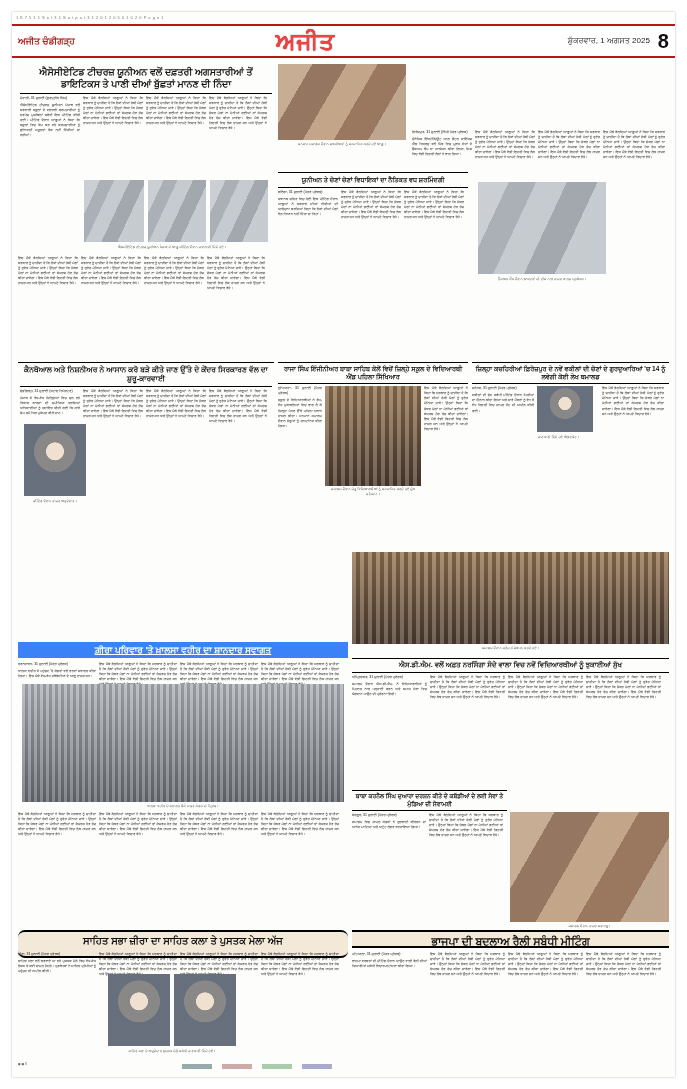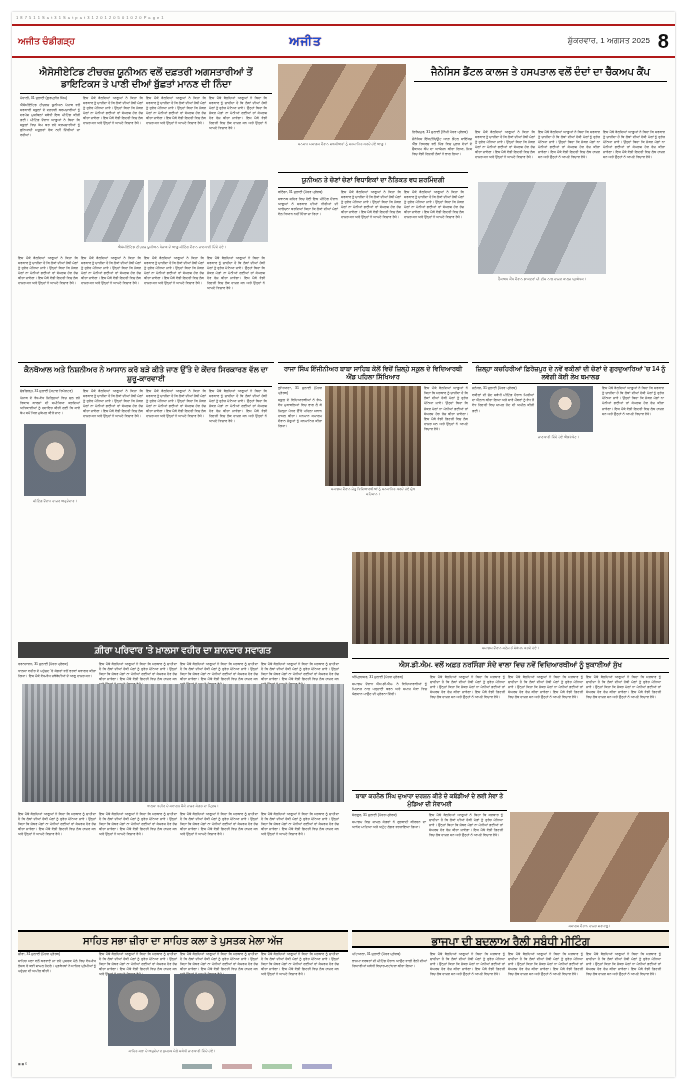--- a/index.html
+++ b/index.html
@@ -19,21 +19,21 @@
   }
   
   .masthead{
     position:absolute;left:0;top:12px;width:100%;height:34px;
     border-top:2px solid #b11a1a;border-bottom:2px solid #b11a1a;
     display:flex;align-items:center;justify-content:space-between;
     box-sizing:border-box;padding:0 6px;background:#fff;
   }
   .mast-left{font-size:9px;color:#b11a1a;font-weight:bold;text-align:right;}
   .mast-logo{
-    font-size:12px;color:#1d4ed8;font-weight:bold;letter-spacing:1px;
+    font-size:23px;color:#ef4444;font-weight:bold;letter-spacing:1px;
     text-shadow:0 0 1px #8a0f12;
   }
   .mast-right{display:flex;align-items:center;gap:8px;margin-left:32px;}
   .mast-date{font-size:8px;color:#222;}
   .mast-page{font-size:20px;font-weight:bold;color:#111;}
   
   .hl{
     font-weight:bold;color:#111;text-align:center;line-height:1.25;
   }
   .cap{font-size:3.6px;color:#333;text-align:center;line-height:1.25;padding:1px 1px 0;}
@@ -58,21 +58,21 @@
       repeating-linear-gradient(90deg,rgba(255,240,210,.22) 0 4px,rgba(40,20,10,.22) 4px 8px),
       linear-gradient(180deg,rgba(255,200,120,.25),rgba(0,0,0,.35));}
   .ph.portrait{background:#9aa2ab;}
   .ph.portrait::after{background:
       radial-gradient(circle at 50% 38%,rgba(255,235,215,.85) 0 16%,rgba(120,110,100,.5) 17% 38%,rgba(60,70,85,.55) 39% 100%);}
   .box{position:absolute;box-sizing:border-box;}
   .band{
     background:#f2e9d8;border-top:2px solid #000;border-bottom:2px solid #000;
   }
   .redband{
-    background:#404040;color:#fff;font-weight:bold;text-align:center;
+    background:#3b82f6;color:#fff;font-weight:bold;text-align:center;text-decoration:underline;
   }
   .tiny{font-size:3.2px;}
 </style>
 </head>
 <body>
 
 <div class="page">
  <div class="sheet">
 
   <div class="printbar">1 8 7 5   1   1 S a t   3 1 S a t   p a t   3 1 2 0 1 2 0 5   0 1 0 2 0   P a g e   1</div>
@@ -106,24 +106,20 @@
   <div class="box" style="left:6px;top:244px;width:256px;display:flex;gap:3px;">
     <div class="col" style="width:60px;">ਇਸ ਮੌਕੇ ਬੋਲਦਿਆਂ ਆਗੂਆਂ ਨੇ ਕਿਹਾ ਕਿ ਸਰਕਾਰ ਨੂੰ ਚਾਹੀਦਾ ਹੈ ਕਿ ਲੋਕਾਂ ਦੀਆਂ ਹੱਕੀ ਮੰਗਾਂ ਨੂੰ ਤੁਰੰਤ ਮੰਨਿਆ ਜਾਵੇ। ਉਨ੍ਹਾਂ ਕਿਹਾ ਕਿ ਜੇਕਰ ਮੰਗਾਂ ਨਾ ਮੰਨੀਆਂ ਗਈਆਂ ਤਾਂ ਸੰਘਰਸ਼ ਹੋਰ ਤੇਜ਼ ਕੀਤਾ ਜਾਵੇਗਾ। ਇਸ ਮੌਕੇ ਵੱਡੀ ਗਿਣਤੀ ਵਿਚ ਲੋਕ ਹਾਜ਼ਰ ਸਨ ਅਤੇ ਉਨ੍ਹਾਂ ਨੇ ਆਪਣੇ ਵਿਚਾਰ ਰੱਖੇ।</div>
     <div class="col" style="width:60px;">ਇਸ ਮੌਕੇ ਬੋਲਦਿਆਂ ਆਗੂਆਂ ਨੇ ਕਿਹਾ ਕਿ ਸਰਕਾਰ ਨੂੰ ਚਾਹੀਦਾ ਹੈ ਕਿ ਲੋਕਾਂ ਦੀਆਂ ਹੱਕੀ ਮੰਗਾਂ ਨੂੰ ਤੁਰੰਤ ਮੰਨਿਆ ਜਾਵੇ। ਉਨ੍ਹਾਂ ਕਿਹਾ ਕਿ ਜੇਕਰ ਮੰਗਾਂ ਨਾ ਮੰਨੀਆਂ ਗਈਆਂ ਤਾਂ ਸੰਘਰਸ਼ ਹੋਰ ਤੇਜ਼ ਕੀਤਾ ਜਾਵੇਗਾ। ਇਸ ਮੌਕੇ ਵੱਡੀ ਗਿਣਤੀ ਵਿਚ ਲੋਕ ਹਾਜ਼ਰ ਸਨ ਅਤੇ ਉਨ੍ਹਾਂ ਨੇ ਆਪਣੇ ਵਿਚਾਰ ਰੱਖੇ।</div>
     <div class="col" style="width:60px;">ਇਸ ਮੌਕੇ ਬੋਲਦਿਆਂ ਆਗੂਆਂ ਨੇ ਕਿਹਾ ਕਿ ਸਰਕਾਰ ਨੂੰ ਚਾਹੀਦਾ ਹੈ ਕਿ ਲੋਕਾਂ ਦੀਆਂ ਹੱਕੀ ਮੰਗਾਂ ਨੂੰ ਤੁਰੰਤ ਮੰਨਿਆ ਜਾਵੇ। ਉਨ੍ਹਾਂ ਕਿਹਾ ਕਿ ਜੇਕਰ ਮੰਗਾਂ ਨਾ ਮੰਨੀਆਂ ਗਈਆਂ ਤਾਂ ਸੰਘਰਸ਼ ਹੋਰ ਤੇਜ਼ ਕੀਤਾ ਜਾਵੇਗਾ। ਇਸ ਮੌਕੇ ਵੱਡੀ ਗਿਣਤੀ ਵਿਚ ਲੋਕ ਹਾਜ਼ਰ ਸਨ ਅਤੇ ਉਨ੍ਹਾਂ ਨੇ ਆਪਣੇ ਵਿਚਾਰ ਰੱਖੇ।</div>
     <div class="col" style="width:58px;">ਇਸ ਮੌਕੇ ਬੋਲਦਿਆਂ ਆਗੂਆਂ ਨੇ ਕਿਹਾ ਕਿ ਸਰਕਾਰ ਨੂੰ ਚਾਹੀਦਾ ਹੈ ਕਿ ਲੋਕਾਂ ਦੀਆਂ ਹੱਕੀ ਮੰਗਾਂ ਨੂੰ ਤੁਰੰਤ ਮੰਨਿਆ ਜਾਵੇ। ਉਨ੍ਹਾਂ ਕਿਹਾ ਕਿ ਜੇਕਰ ਮੰਗਾਂ ਨਾ ਮੰਨੀਆਂ ਗਈਆਂ ਤਾਂ ਸੰਘਰਸ਼ ਹੋਰ ਤੇਜ਼ ਕੀਤਾ ਜਾਵੇਗਾ। ਇਸ ਮੌਕੇ ਵੱਡੀ ਗਿਣਤੀ ਵਿਚ ਲੋਕ ਹਾਜ਼ਰ ਸਨ ਅਤੇ ਉਨ੍ਹਾਂ ਨੇ ਆਪਣੇ ਵਿਚਾਰ ਰੱਖੇ।</div>
   </div>
 
   <div class="ph warm box" style="left:266px;top:52px;width:128px;height:76px;"></div>
   <div class="box cap" style="left:266px;top:129px;width:128px;">ਸਨਮਾਨ ਸਮਾਗਮ ਦੌਰਾਨ ਸ਼ਖ਼ਸੀਅਤਾਂ ਨੂੰ ਸਨਮਾਨਿਤ ਕਰਦੇ ਹੋਏ ਆਗੂ।</div>
 
-  <div class="box" style="left:400px;top:52px;width:257px;">
-    <div class="hl" style="font-size:10px;padding:2px;">ਜੈਨੇਸਿਸ ਡੈਂਟਲ ਕਾਲਜ ਤੇ ਹਸਪਤਾਲ ਵਲੋਂ ਦੰਦਾਂ ਦਾ ਚੈੱਕਅਪ ਕੈਂਪ</div>
-    <div class="rule" style="margin:0 2px;"></div>
-  </div>
   <div class="box" style="left:400px;top:118px;width:257px;display:flex;gap:3px;">
     <div class="col" style="width:60px;">
       <p>ਫ਼ਿਰੋਜ਼ਪੁਰ, 31 ਜੁਲਾਈ (ਨਿੱਜੀ ਪੱਤਰ ਪ੍ਰੇਰਕ)</p>
       <p>ਜੈਨੇਸਿਸ ਇੰਸਟੀਚਿਊਟ ਆਫ਼ ਡੈਂਟਲ ਸਾਇੰਸਜ਼ ਐਂਡ ਰਿਸਰਚ ਵਲੋਂ ਪਿੰਡ ਵਿਚ ਮੁਫ਼ਤ ਦੰਦਾਂ ਦੇ ਚੈੱਕਅਪ ਕੈਂਪ ਦਾ ਆਯੋਜਨ ਕੀਤਾ ਗਿਆ, ਜਿਸ ਵਿਚ ਵੱਡੀ ਗਿਣਤੀ ਲੋਕਾਂ ਨੇ ਭਾਗ ਲਿਆ।</p>
     </div>
     <div class="col" style="width:60px;">ਇਸ ਮੌਕੇ ਬੋਲਦਿਆਂ ਆਗੂਆਂ ਨੇ ਕਿਹਾ ਕਿ ਸਰਕਾਰ ਨੂੰ ਚਾਹੀਦਾ ਹੈ ਕਿ ਲੋਕਾਂ ਦੀਆਂ ਹੱਕੀ ਮੰਗਾਂ ਨੂੰ ਤੁਰੰਤ ਮੰਨਿਆ ਜਾਵੇ। ਉਨ੍ਹਾਂ ਕਿਹਾ ਕਿ ਜੇਕਰ ਮੰਗਾਂ ਨਾ ਮੰਨੀਆਂ ਗਈਆਂ ਤਾਂ ਸੰਘਰਸ਼ ਹੋਰ ਤੇਜ਼ ਕੀਤਾ ਜਾਵੇਗਾ। ਇਸ ਮੌਕੇ ਵੱਡੀ ਗਿਣਤੀ ਵਿਚ ਲੋਕ ਹਾਜ਼ਰ ਸਨ ਅਤੇ ਉਨ੍ਹਾਂ ਨੇ ਆਪਣੇ ਵਿਚਾਰ ਰੱਖੇ।</div>
     <div class="col" style="width:62px;">ਇਸ ਮੌਕੇ ਬੋਲਦਿਆਂ ਆਗੂਆਂ ਨੇ ਕਿਹਾ ਕਿ ਸਰਕਾਰ ਨੂੰ ਚਾਹੀਦਾ ਹੈ ਕਿ ਲੋਕਾਂ ਦੀਆਂ ਹੱਕੀ ਮੰਗਾਂ ਨੂੰ ਤੁਰੰਤ ਮੰਨਿਆ ਜਾਵੇ। ਉਨ੍ਹਾਂ ਕਿਹਾ ਕਿ ਜੇਕਰ ਮੰਗਾਂ ਨਾ ਮੰਨੀਆਂ ਗਈਆਂ ਤਾਂ ਸੰਘਰਸ਼ ਹੋਰ ਤੇਜ਼ ਕੀਤਾ ਜਾਵੇਗਾ। ਇਸ ਮੌਕੇ ਵੱਡੀ ਗਿਣਤੀ ਵਿਚ ਲੋਕ ਹਾਜ਼ਰ ਸਨ ਅਤੇ ਉਨ੍ਹਾਂ ਨੇ ਆਪਣੇ ਵਿਚਾਰ ਰੱਖੇ।</div>
     <div class="col" style="width:62px;">ਇਸ ਮੌਕੇ ਬੋਲਦਿਆਂ ਆਗੂਆਂ ਨੇ ਕਿਹਾ ਕਿ ਸਰਕਾਰ ਨੂੰ ਚਾਹੀਦਾ ਹੈ ਕਿ ਲੋਕਾਂ ਦੀਆਂ ਹੱਕੀ ਮੰਗਾਂ ਨੂੰ ਤੁਰੰਤ ਮੰਨਿਆ ਜਾਵੇ। ਉਨ੍ਹਾਂ ਕਿਹਾ ਕਿ ਜੇਕਰ ਮੰਗਾਂ ਨਾ ਮੰਨੀਆਂ ਗਈਆਂ ਤਾਂ ਸੰਘਰਸ਼ ਹੋਰ ਤੇਜ਼ ਕੀਤਾ ਜਾਵੇਗਾ। ਇਸ ਮੌਕੇ ਵੱਡੀ ਗਿਣਤੀ ਵਿਚ ਲੋਕ ਹਾਜ਼ਰ ਸਨ ਅਤੇ ਉਨ੍ਹਾਂ ਨੇ ਆਪਣੇ ਵਿਚਾਰ ਰੱਖੇ।</div>
   </div>
   <div class="ph box" style="left:466px;top:170px;width:128px;height:92px;"></div>
@@ -240,21 +236,21 @@
       <div class="col" style="width:74px;">
         <p>ਸੰਗਰੂਰ, 31 ਜੁਲਾਈ (ਪੱਤਰ ਪ੍ਰੇਰਕ)</p>
         <p>ਸਮਾਗਮ ਵਿਚ ਸ਼ਾਮਲ ਸੰਗਤਾਂ ਨੇ ਗੁਰਬਾਣੀ ਕੀਰਤਨ ਦਾ ਆਨੰਦ ਮਾਣਿਆ ਅਤੇ ਅਟੁੱਟ ਲੰਗਰ ਵਰਤਾਇਆ ਗਿਆ।</p>
       </div>
       <div class="col" style="width:74px;">ਇਸ ਮੌਕੇ ਬੋਲਦਿਆਂ ਆਗੂਆਂ ਨੇ ਕਿਹਾ ਕਿ ਸਰਕਾਰ ਨੂੰ ਚਾਹੀਦਾ ਹੈ ਕਿ ਲੋਕਾਂ ਦੀਆਂ ਹੱਕੀ ਮੰਗਾਂ ਨੂੰ ਤੁਰੰਤ ਮੰਨਿਆ ਜਾਵੇ। ਉਨ੍ਹਾਂ ਕਿਹਾ ਕਿ ਜੇਕਰ ਮੰਗਾਂ ਨਾ ਮੰਨੀਆਂ ਗਈਆਂ ਤਾਂ ਸੰਘਰਸ਼ ਹੋਰ ਤੇਜ਼ ਕੀਤਾ ਜਾਵੇਗਾ। ਇਸ ਮੌਕੇ ਵੱਡੀ ਗਿਣਤੀ ਵਿਚ ਲੋਕ ਹਾਜ਼ਰ ਸਨ ਅਤੇ ਉਨ੍ਹਾਂ ਨੇ ਆਪਣੇ ਵਿਚਾਰ ਰੱਖੇ।</div>
     </div>
   </div>
   <div class="ph warm box" style="left:498px;top:800px;width:159px;height:110px;"></div>
   <div class="box cap" style="left:498px;top:911px;width:159px;">ਸਮਾਗਮ ਦੌਰਾਨ ਹਾਜ਼ਰ ਸ਼ਰਧਾਲੂ।</div>
 
-  <div class="box band" style="left:6px;top:918px;width:330px;height:22px;">
+  <div class="box band" style="left:6px;top:918px;width:330px;height:28px;border-radius:7px;">
     <div class="hl" style="font-size:10px;line-height:18px;">ਸਾਹਿਤ ਸਭਾ ਜ਼ੀਰਾ ਦਾ ਸਾਹਿਤ ਕਲਾ ਤੇ ਪੁਸਤਕ ਮੇਲਾ ਅੱਜ</div>
   </div>
   <div class="box" style="left:6px;top:940px;width:330px;display:flex;gap:3px;">
     <div class="col" style="width:78px;">
       <p>ਜ਼ੀਰਾ, 31 ਜੁਲਾਈ (ਪੱਤਰ ਪ੍ਰੇਰਕ)</p>
       <p>ਸਾਹਿਤ ਸਭਾ ਵਲੋਂ ਕਰਵਾਏ ਜਾ ਰਹੇ ਪੁਸਤਕ ਮੇਲੇ ਵਿਚ ਵੱਖ-ਵੱਖ ਲੇਖਕ ਤੇ ਕਵੀ ਸ਼ਾਮਲ ਹੋਣਗੇ। ਪ੍ਰਬੰਧਕਾਂ ਨੇ ਸਾਹਿਤ ਪ੍ਰੇਮੀਆਂ ਨੂੰ ਪਹੁੰਚਣ ਦੀ ਅਪੀਲ ਕੀਤੀ।</p>
     </div>
     <div class="col" style="width:78px;">ਇਸ ਮੌਕੇ ਬੋਲਦਿਆਂ ਆਗੂਆਂ ਨੇ ਕਿਹਾ ਕਿ ਸਰਕਾਰ ਨੂੰ ਚਾਹੀਦਾ ਹੈ ਕਿ ਲੋਕਾਂ ਦੀਆਂ ਹੱਕੀ ਮੰਗਾਂ ਨੂੰ ਤੁਰੰਤ ਮੰਨਿਆ ਜਾਵੇ। ਉਨ੍ਹਾਂ ਕਿਹਾ ਕਿ ਜੇਕਰ ਮੰਗਾਂ ਨਾ ਮੰਨੀਆਂ ਗਈਆਂ ਤਾਂ ਸੰਘਰਸ਼ ਹੋਰ ਤੇਜ਼ ਕੀਤਾ ਜਾਵੇਗਾ। ਇਸ ਮੌਕੇ ਵੱਡੀ ਗਿਣਤੀ ਵਿਚ ਲੋਕ ਹਾਜ਼ਰ ਸਨ ਅਤੇ ਉਨ੍ਹਾਂ ਨੇ ਆਪਣੇ ਵਿਚਾਰ ਰੱਖੇ।</div>
     <div class="col" style="width:78px;">ਇਸ ਮੌਕੇ ਬੋਲਦਿਆਂ ਆਗੂਆਂ ਨੇ ਕਿਹਾ ਕਿ ਸਰਕਾਰ ਨੂੰ ਚਾਹੀਦਾ ਹੈ ਕਿ ਲੋਕਾਂ ਦੀਆਂ ਹੱਕੀ ਮੰਗਾਂ ਨੂੰ ਤੁਰੰਤ ਮੰਨਿਆ ਜਾਵੇ। ਉਨ੍ਹਾਂ ਕਿਹਾ ਕਿ ਜੇਕਰ ਮੰਗਾਂ ਨਾ ਮੰਨੀਆਂ ਗਈਆਂ ਤਾਂ ਸੰਘਰਸ਼ ਹੋਰ ਤੇਜ਼ ਕੀਤਾ ਜਾਵੇਗਾ। ਇਸ ਮੌਕੇ ਵੱਡੀ ਗਿਣਤੀ ਵਿਚ ਲੋਕ ਹਾਜ਼ਰ ਸਨ ਅਤੇ ਉਨ੍ਹਾਂ ਨੇ ਆਪਣੇ ਵਿਚਾਰ ਰੱਖੇ।</div>
     <div class="col" style="width:78px;">ਇਸ ਮੌਕੇ ਬੋਲਦਿਆਂ ਆਗੂਆਂ ਨੇ ਕਿਹਾ ਕਿ ਸਰਕਾਰ ਨੂੰ ਚਾਹੀਦਾ ਹੈ ਕਿ ਲੋਕਾਂ ਦੀਆਂ ਹੱਕੀ ਮੰਗਾਂ ਨੂੰ ਤੁਰੰਤ ਮੰਨਿਆ ਜਾਵੇ। ਉਨ੍ਹਾਂ ਕਿਹਾ ਕਿ ਜੇਕਰ ਮੰਗਾਂ ਨਾ ਮੰਨੀਆਂ ਗਈਆਂ ਤਾਂ ਸੰਘਰਸ਼ ਹੋਰ ਤੇਜ਼ ਕੀਤਾ ਜਾਵੇਗਾ। ਇਸ ਮੌਕੇ ਵੱਡੀ ਗਿਣਤੀ ਵਿਚ ਲੋਕ ਹਾਜ਼ਰ ਸਨ ਅਤੇ ਉਨ੍ਹਾਂ ਨੇ ਆਪਣੇ ਵਿਚਾਰ ਰੱਖੇ।</div>

